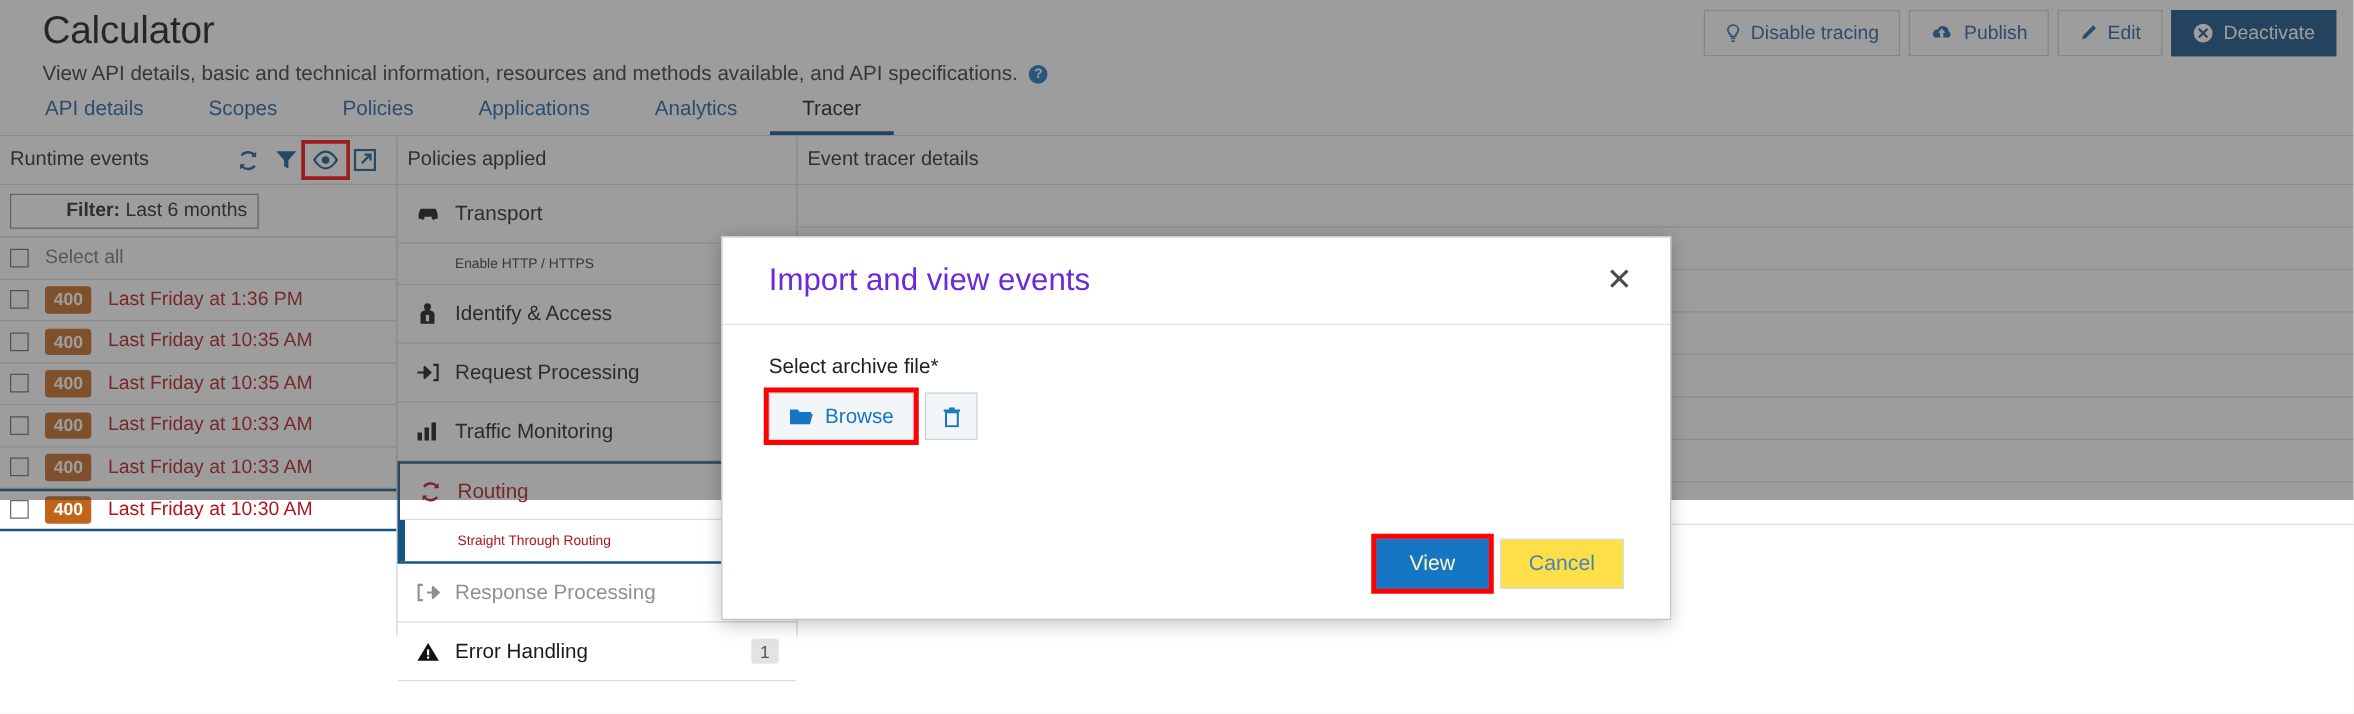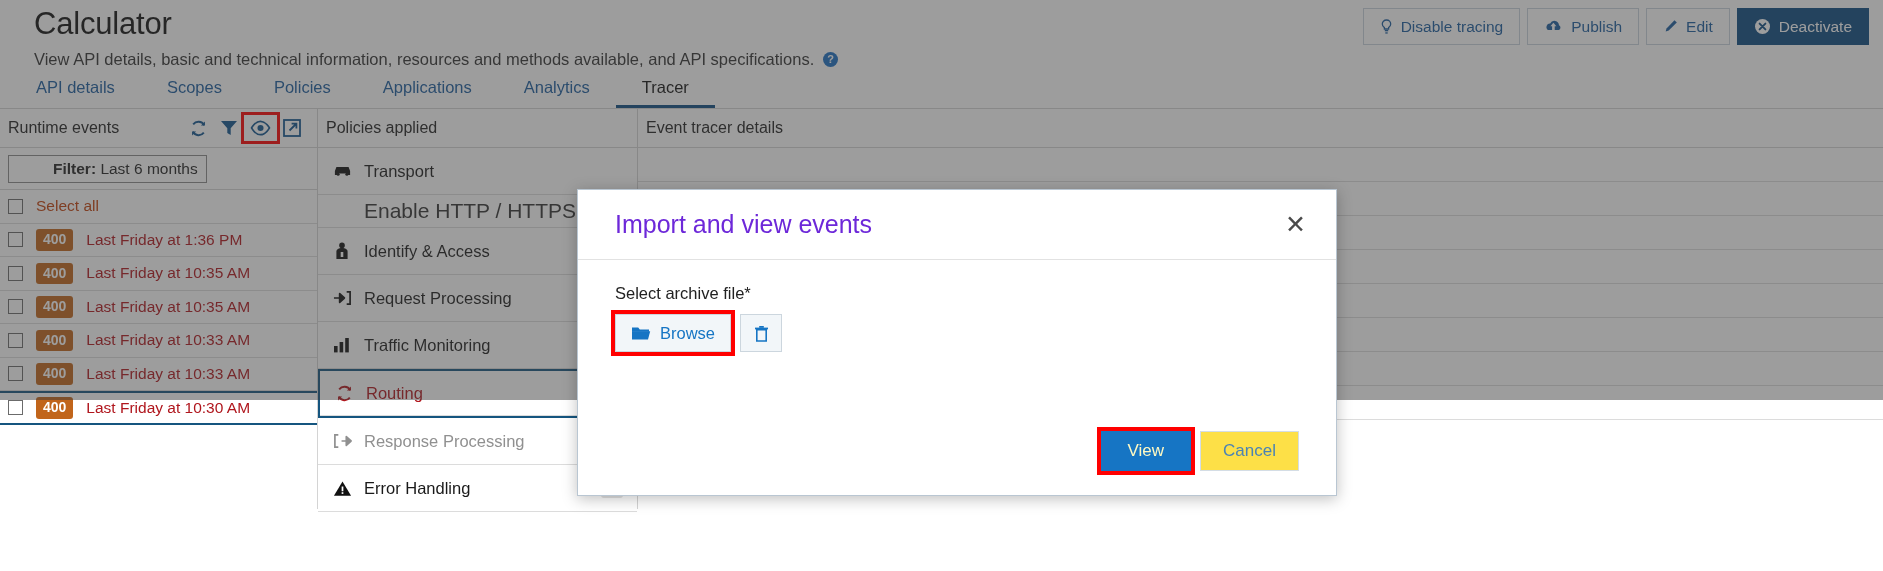--- a/index.html
+++ b/index.html
@@ -77,37 +77,37 @@
     height: 33.5px; padding: 0 8px; border-bottom: 1px solid #dcdcdc;
     font-size: 15.5px;
   }
   .ev-row.selected { border-top: 2px solid #15557f; border-bottom: 2px solid #15557f; }
   .cbox { width: 15px; height: 15px; border: 1px solid #6b6b6b; background: #fff; flex: 0 0 auto; }
   .badge {
     background: #c1651b; color: #fff; font-size: 14px; font-weight: bold;
     padding: 2px 7px; border-radius: 3px; line-height: 1.25;
   }
   .ev-time { color: #b0161d; }
-  .ev-label { color: #c2410c; }
+  .ev-label { color: #737373; }
 
   .pol-row {
     display: flex; align-items: center; gap: 12px;
     height: 47px; padding: 0 14px 0 14px; border-bottom: 1px solid #dcdcdc;
     font-size: 16.5px; color: #1a1a1a;
   }
   .pol-row .pic { color: #111; display: inline-flex; width: 20px; justify-content: center; }
   .pol-name { flex: 1; }
   .pol-count {
     min-width: 22px; text-align: center; font-size: 14px; color: #555;
     background: #e3e3e3; border-radius: 3px; padding: 2px 6px;
   }
   .pol-sub {
     height: 33px; display: flex; align-items: center; justify-content: space-between;
     padding: 0 14px 0 46px; border-bottom: 1px solid #dcdcdc;
-    font-size: 21px; color: #333;
+    font-size: 11px; color: #333;
   }
   .pol-group.active { border: 2px solid #15557f; }
   .pol-group.active .pol-row { color: #b0161d; border-bottom: 1px solid #dcdcdc; height: 45px; }
   .pol-group.active .pol-row .pic { color: #b0161d; }
   .pol-group.active .pol-sub { color: #b0161d; border-bottom: none; border-left: 4px solid #15557f; padding-left: 42px; }
   .pol-row.muted, .pol-row.muted .pic { color: #909090; }
 
   .det-row {
     display: flex; align-items: center; height: 34px;
     font-size: 15.5px; color: #222; border-bottom: 1px solid #dcdcdc;
@@ -367,20 +367,23 @@
         <div class="pol-group active">
           <div class="pol-row">
             <span class="pic">
               <svg width="19" height="19" viewBox="0 0 20 20">
                 <path d="M16 6.5A7 7 0 0 0 4.4 5.6M4 13.5A7 7 0 0 0 15.6 14.4" fill="none" stroke="#b0161d" stroke-width="2"></path>
                 <path d="M16.8 2.6v4.3h-4.3z" fill="#b0161d"></path>
                 <path d="M3.2 17.4v-4.3h4.3z" fill="#b0161d"></path>
               </svg>
             </span>
             <span class="pol-name">Routing</span>
+          </div>
+          <div class="pol-sub">
+            <span>Straight Through Routing</span>
           </div>
         </div>
 
         <div class="pol-group">
           <div class="pol-row muted">
             <span class="pic">
               <svg width="19" height="16" viewBox="0 0 20 16">
                 <path d="M9 8h9M14 3.4L19 8l-5 4.6z" fill="#909090" stroke="#909090" stroke-width="1.8" stroke-linejoin="round"></path>
                 <path d="M5.6 1.6H2v12.8h3.6" fill="none" stroke="#909090" stroke-width="1.8"></path>
               </svg>

